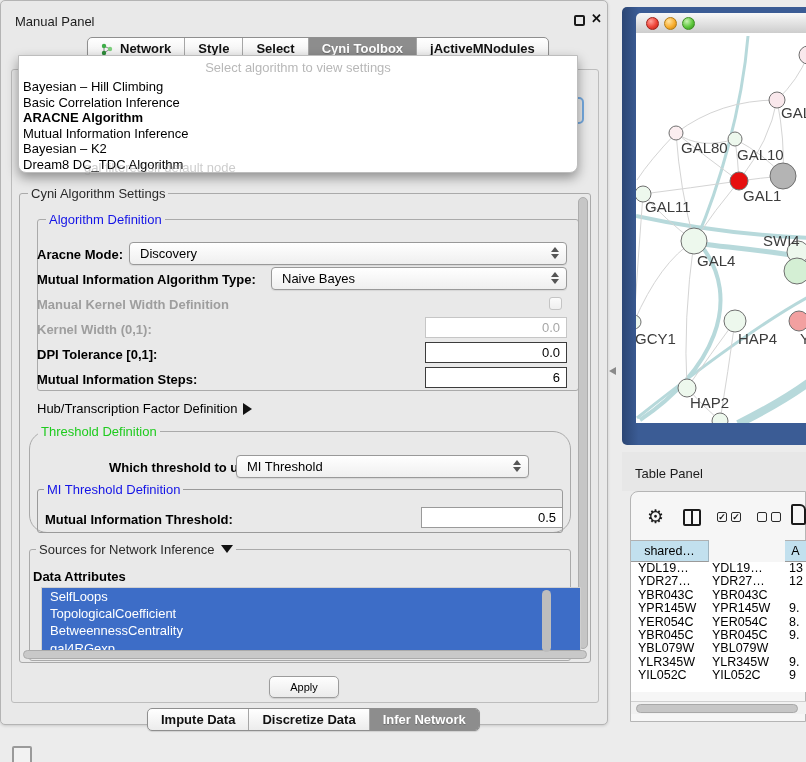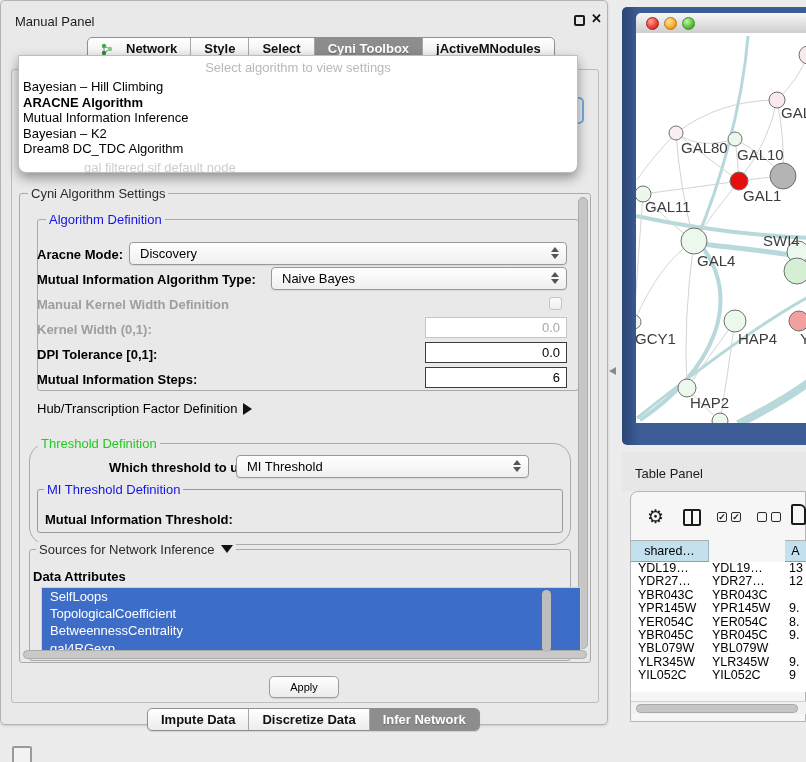--- a/index.html
+++ b/index.html
@@ -11,21 +11,21 @@
   
   #control-panel { left:0; top:8; width:608px; height:725px; background:#e9e9e9;
     border:1px solid #b4b4b4; border-radius:5px; box-shadow:0 1px 3px rgba(0,0,0,.15); }
   #cp-title { left:14px; top:13px; font-size:13px; color:#1c1c1c; }
   #cp-float { left:573px; top:14px; width:11px; height:11px; border:2px solid #1a1a1a; border-radius:2px; cursor:pointer; }
   #cp-close { left:590px; top:10px; font-size:13px; font-weight:900; color:#111; cursor:pointer; }
 
   
   .segbar { display:flex; border:1px solid #8f8f8f; border-radius:5px; overflow:hidden;
     background:linear-gradient(#ffffff,#ececec); height:23px; box-shadow:0 1px 1px rgba(0,0,0,.12); }
-  .seg { display:flex; align-items:center; gap:12px; padding:0 13px; font-size:13px; font-weight:600;
+  .seg { display:flex; align-items:center; gap:6px; padding:0 13px; font-size:13px; font-weight:600;
     color:#111; border-right:1px solid #a6a6a6; cursor:pointer; white-space:nowrap; }
   .seg:last-child { border-right:none; }
   .seg.sel { background:#8d8d8d; color:#fff; text-shadow:0 1px 1px rgba(0,0,0,.25); }
   #top-tabs { left:86px; top:36px; }
   #bottom-tabs { left:146px; top:707px; }
 
   
   #content-frame { left:10px; top:68px; width:588px; height:634px; border:1px solid #bdbdbd; border-radius:3px; }
 
   
@@ -192,35 +192,36 @@
     <div class="field dis" style="left:424px; top:316px; width:142px;">0.0</div>
     <div class="lbl b" style="left:36px; top:346px;">DPI Tolerance [0,1]:</div>
     <div class="field dark" style="left:424px; top:341px; width:142px;">0.0</div>
     <div class="lbl b" style="left:36px; top:371px;">Mutual Information Steps:</div>
     <div class="field dark" style="left:424px; top:366px; width:142px;">6</div>
 
     <div class="lbl" style="left:36px; top:400px; cursor:pointer;">
       <span>Hub/Transcription Factor Definition</span><span class="tri-r"></span>
     </div>
 
-    <div class="group" style="left:28px; top:442px; width:542px; height:102px;border-radius:18px;">
+    <div class="group" style="left:28px; top:430px; width:542px; height:102px;border-radius:18px;">
       <span class="group-label green-t" style="left:8px; top:-8px;">Threshold Definition</span>
     </div>
     <div class="lbl b" style="left:76px; top:459px;margin-left:32px;">Which threshold to use:</div>
     <div class="combo" style="left:235px; top:454px; width:293px;">
       <span>MI Threshold</span>
       <span class="spin">
           <i class="up"></i>
           <i class="dn"></i>
         </span>
     </div>
     <div class="group" style="left:36px; top:488px; width:526px; height:44px; border-color:#9a9a9a;">
       <span class="group-label blue-t" style="left:6px; top:-8px;">MI Threshold Definition</span>
     </div>
     <div class="lbl b" style="left:44px; top:511px;">Mutual Information Threshold:</div>
+    <div class="field" style="left:420px; top:506px; width:142px;">0.5</div>
 
     <div class="group" style="left:28px; top:548px; width:542px; height:112px;">
       <span class="group-label" style="left:6px; top:-8px; color:#2a2a2a; cursor:pointer;">
         <span>Sources for Network Inference</span><span class="tri-d"></span>
       </span>
     </div>
     <div class="lbl b" style="left:32px; top:568px;">Data Attributes</div>
     <div class="abs" id="attr-list">
         <div class="attr-item" style="background: rgb(61, 109, 199);">SelfLoops</div>
         <div class="attr-item" style="background: rgb(61, 109, 199);">TopologicalCoefficient</div>
@@ -242,20 +243,21 @@
         <div class="seg sel">
           <span>Infer Network</span>
         </div>
       </div>
   </div>
 
   <div class="abs" id="algo-dropdown">
     <div id="algo-prompt">Select algorithm to view settings</div>
     <div id="algo-items">
         <div class="dd-item">Bayesian – Hill Climbing</div>
+        <div class="dd-item">Basic Correlation Inference</div>
         <div class="dd-item bold">ARACNE Algorithm</div>
         <div class="dd-item">Mutual Information Inference</div>
         <div class="dd-item">Bayesian – K2</div>
         <div class="dd-item">Dream8 DC_TDC Algorithm</div>
       </div>
   </div>
   <div class="abs" id="ghost-combo">gal filtered.sif default node</div>
   <div class="abs" id="focus-sliver"></div>
 
   <div class="abs" id="divider-cursor"></div>

